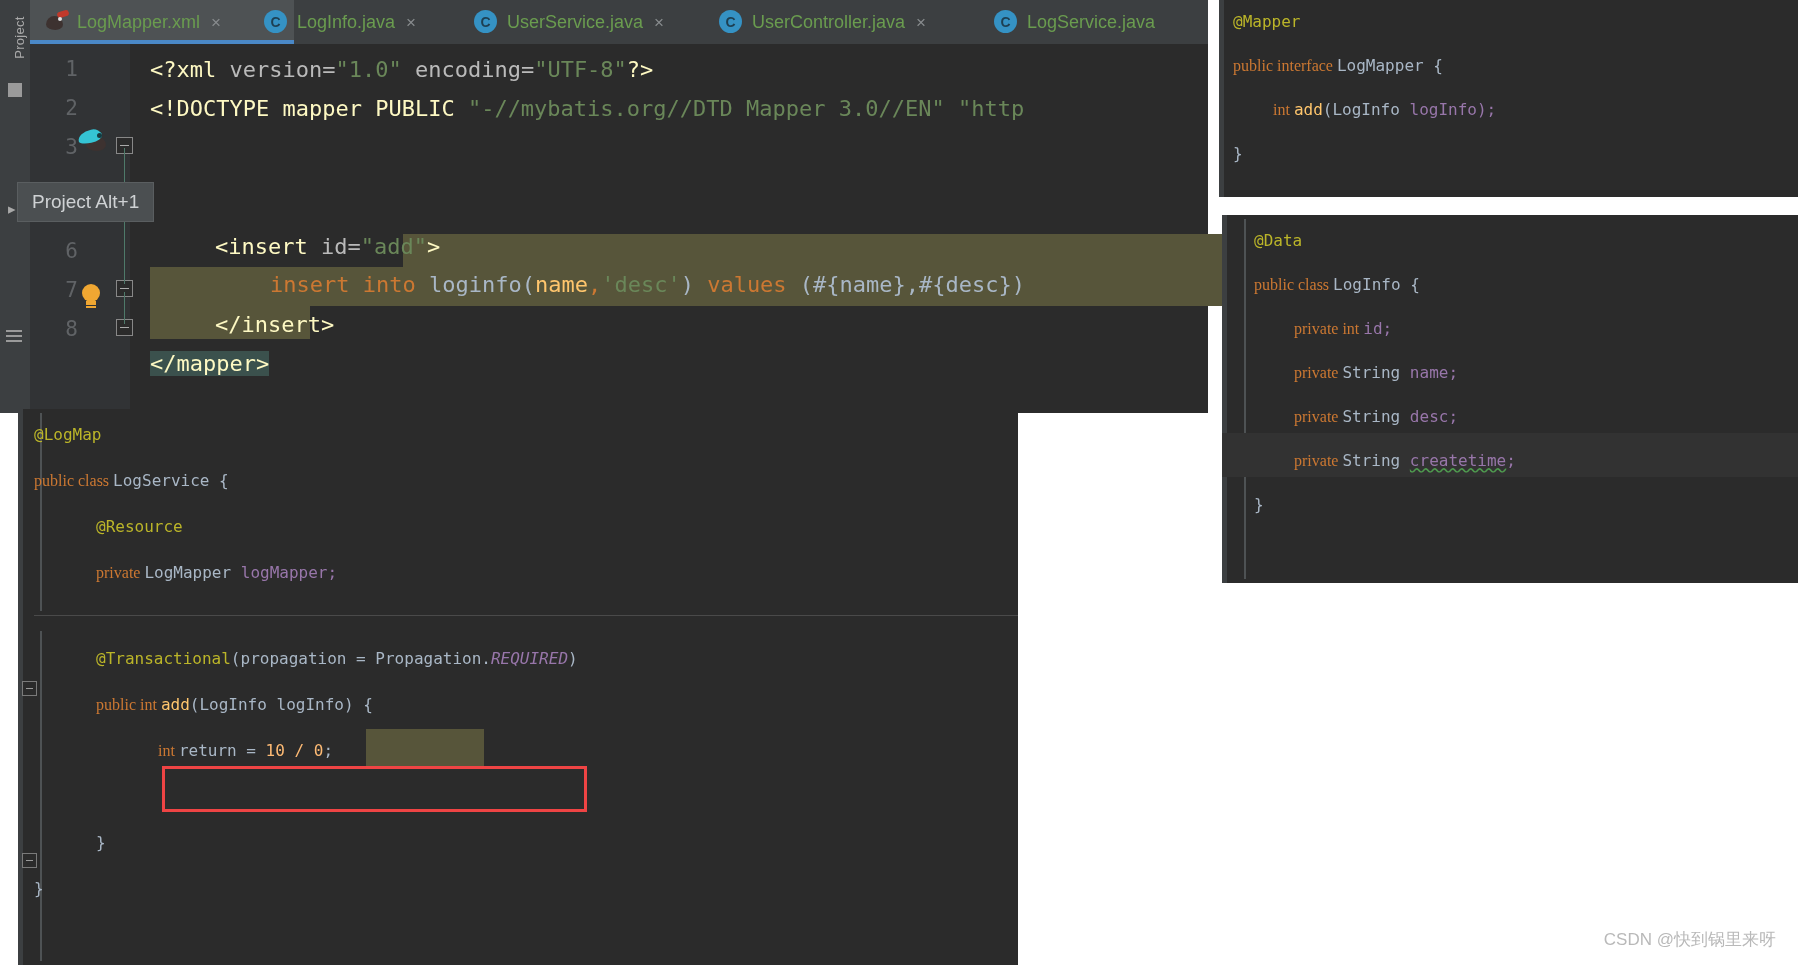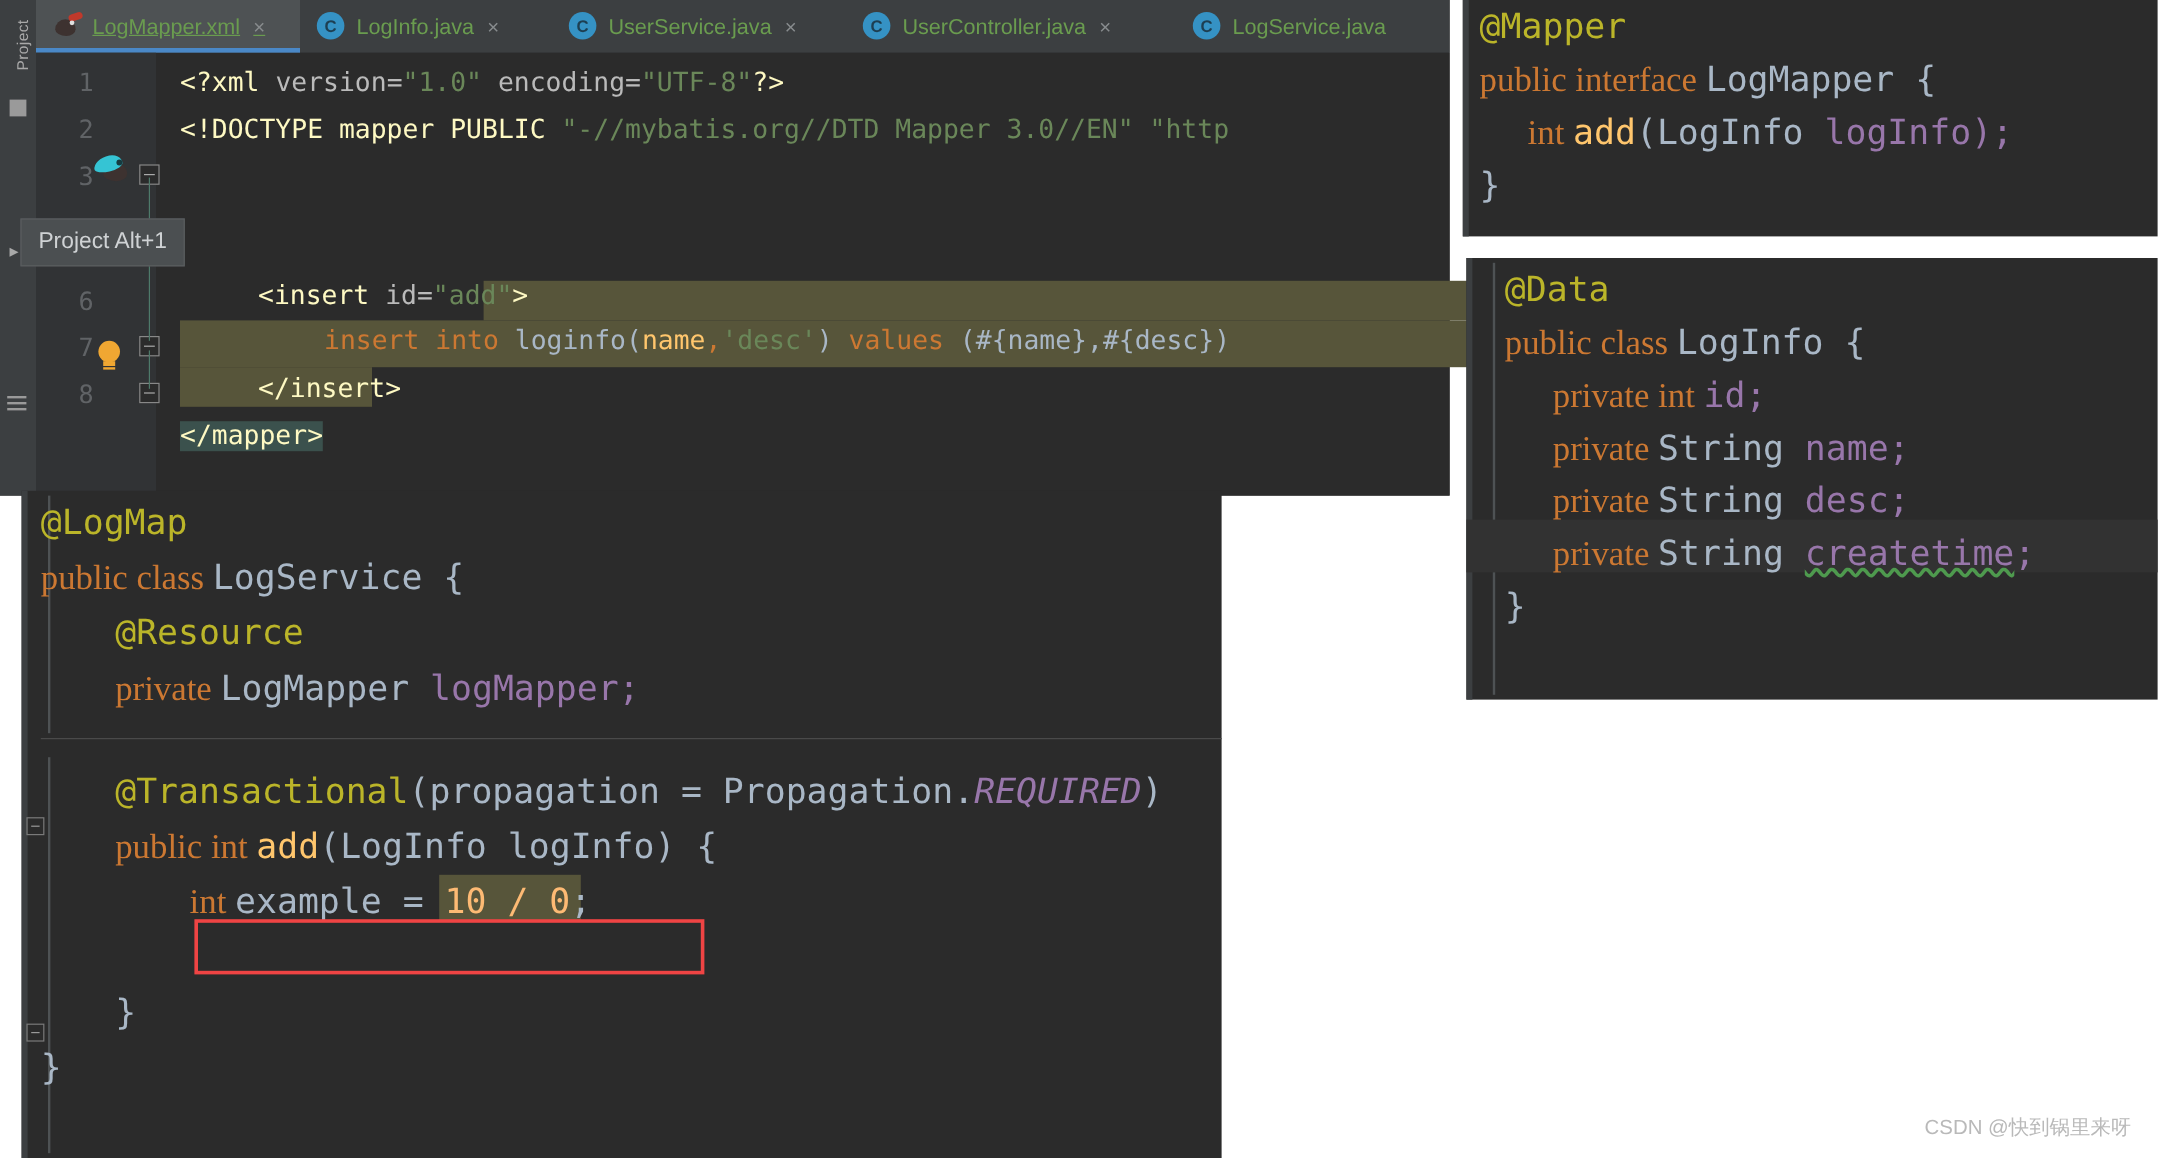--- a/index.html
+++ b/index.html
@@ -92,21 +92,21 @@
   .bulb .s{position:absolute;left:6px;top:17px;width:10px;height:4px;background:#f0a732;}
   .bulb .s2{position:absolute;left:6px;top:22px;width:10px;height:2px;background:#f0a732;}
 
   
   #tooltip{position:absolute;left:17px;top:182px;background:#4b4f51;color:#cfd2d4;
            padding:8px 14px;font-size:19px;font-family:"Liberation Sans",sans-serif;
            border:1px solid #5a5e60;z-index:40;white-space:nowrap;}
 
   
   .float{position:absolute;background:#2b2b2b;z-index:30;box-sizing:border-box;}
-  .float .cline{position:absolute;font-size:29px;line-height:28px;white-space:pre;}
+  .float .cline{position:absolute;font-size:16px;line-height:28px;white-space:pre;}
   .stripe{position:absolute;left:0;top:0;bottom:0;width:5px;background:#3c3f41;}
   .vbar{position:absolute;width:2px;background:#4e5254;}
 
   
   #p-mapper{left:1219px;top:0;width:579px;height:197px;}
   
   #p-loginfo{left:1222px;top:215px;width:576px;height:368px;}
   
   #p-service{left:18px;top:409px;width:1000px;height:556px;}
 
@@ -137,21 +137,21 @@
     <div class="arrow">▸</div>
     <div class="hamb">
         <i></i>
         <i></i>
         <i></i>
       </div>
   </div>
 
   <div id="tabbar">
 
-    <div class="tab active" style="left:0px;width:220px;text-decoration:underline;">
+    <div class="tab active" style="left:0px;width:264px;">
       <span class="ticon">
         <span class="birdicon"><span class="body"></span><span class="beak"></span><span class="eye"></span></span>
       </span>
       <span class="tlabel">LogMapper.xml</span>
       <span class="tclose">×</span>
       <span class="underline"></span>
     </div>
 
     <div class="tab" style="left:220px;">
       <span class="ticon">
@@ -277,21 +277,21 @@
 
   <div class="cline code" style="left:16px;top:12px;"><span class="t-anno">@LogMap</span></div>
   <div class="cline code" style="left:16px;top:58px;"><span class="t-kw">public class </span><span class="t-txt">LogService</span><span class="t-txt"> {</span></div>
   <div class="cline code" style="left:78px;top:104px;"><span class="t-anno">@Resource</span></div>
   <div class="cline code" style="left:78px;top:150px;"><span class="t-kw">private </span><span class="t-txt">LogMapper </span><span class="t-field">logMapper</span><span class="t-field">;</span></div>
   <div class="cline code" style="left:78px;top:236px;"><span class="t-anno">@Transactional</span><span class="t-txt">(propagation = Propagation.</span><span class="t-static">REQUIRED</span><span class="t-txt">)</span></div>
   <div class="cline code" style="left:78px;top:282px;"><span class="t-kw">public int </span><span class="t-meth">add</span><span class="t-txt">(</span><span class="t-txt">LogInfo </span><span class="t-txt">logInfo</span><span class="t-txt">) {</span></div>
 
   <div class="hl-olive" style="position:absolute;left:348px;top:320px;width:118px;height:38px;"></div>
 
-  <div class="cline code" style="left:140px;top:328px;"><span class="t-kw">int </span><span style="color:#a9b7c6;">example </span><span class="t-txt">= </span><span class="t-num">10</span><span class="t-num"> / </span><span class="t-num">0</span><span class="t-txt">;</span></div>
+  <div class="cline code" style="left:140px;top:328px;"><span class="t-kw">int </span><span style="color:#a9b7c6;">return </span><span class="t-txt">= </span><span class="t-num">10</span><span class="t-num"> / </span><span class="t-num">0</span><span class="t-txt">;</span></div>
 
 
   <div class="cline code" style="left:78px;top:420px;"><span class="t-txt">}</span></div>
   <div class="cline code" style="left:16px;top:466px;"><span class="t-txt">}</span></div>
 </div>
 
 <div id="redbox"></div>
 
 <div id="watermark">CSDN @快到锅里来呀</div>
 

